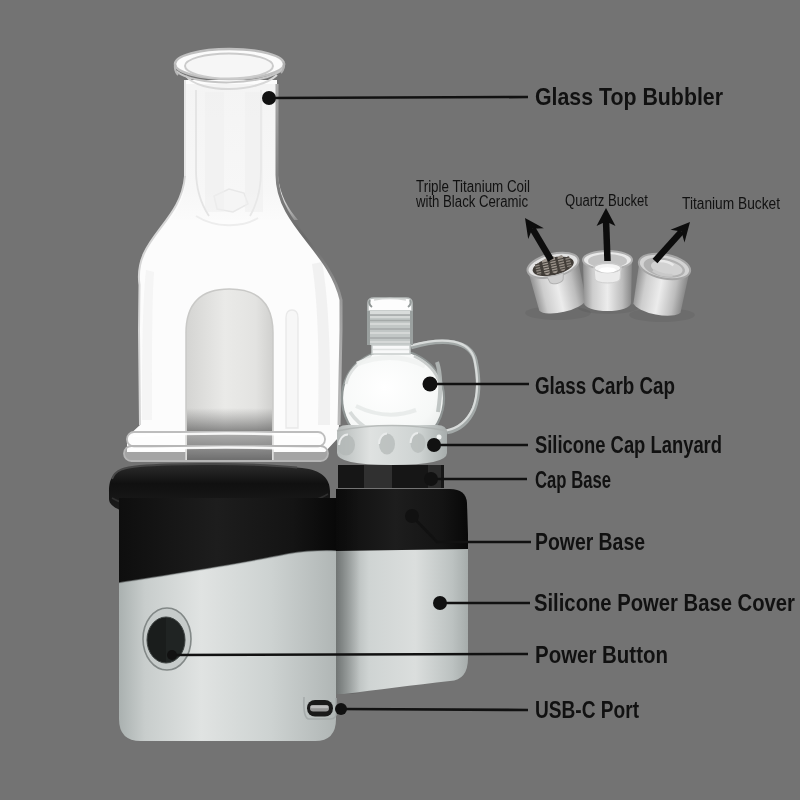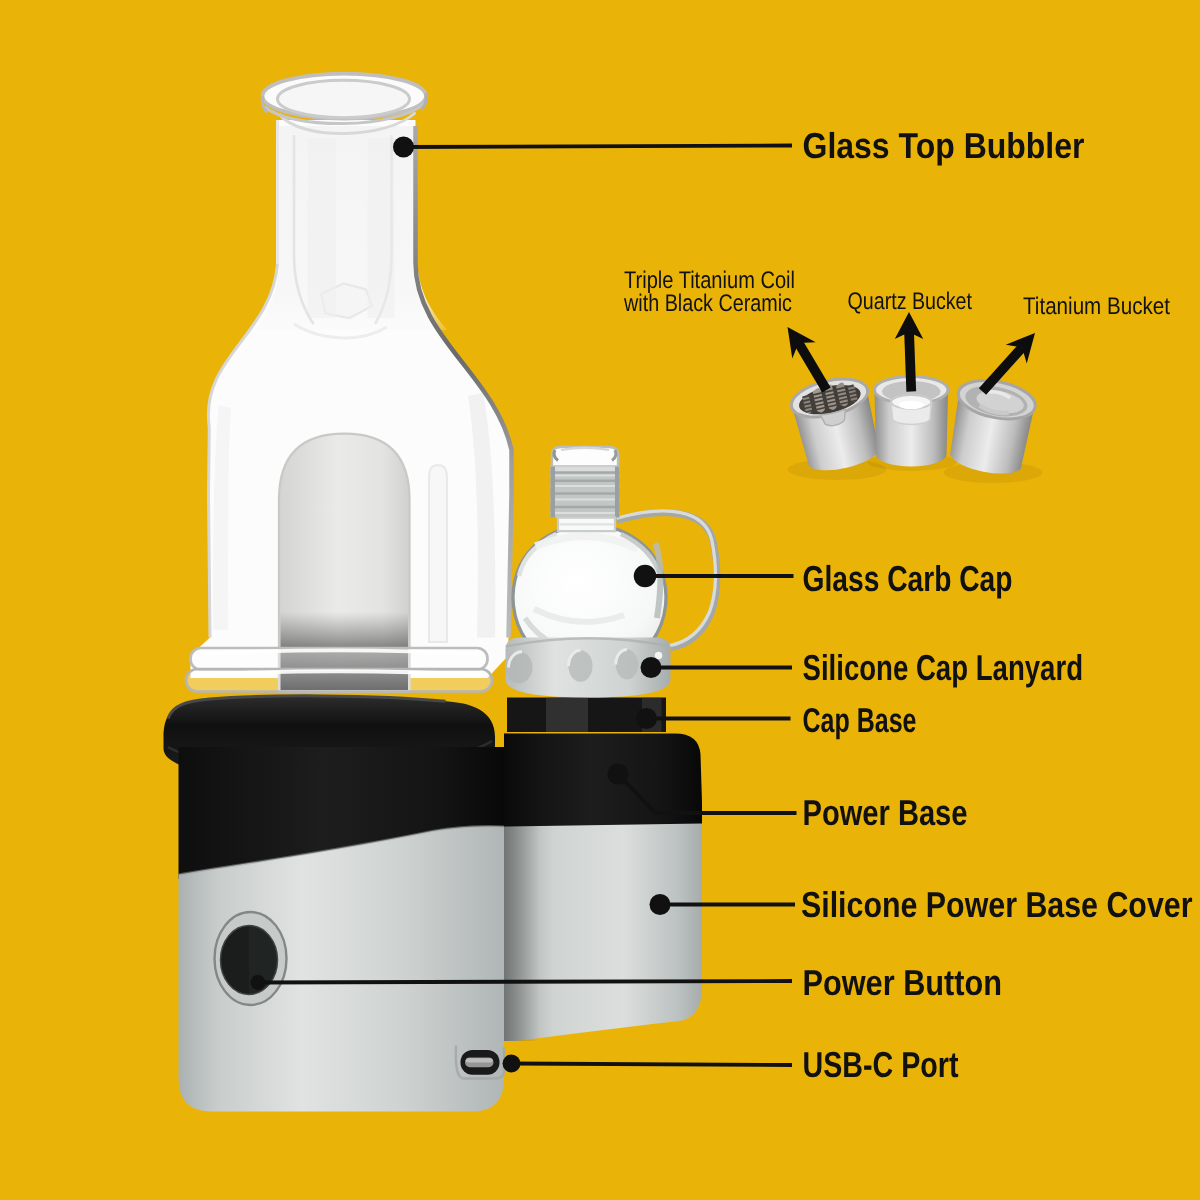--- a/index.html
+++ b/index.html
@@ -1,16 +1,16 @@
 <!DOCTYPE html>
 <html><head>
 <meta charset="utf-8">
 <style>
   html,body{margin:0;padding:0;background:#ffffff;}
-  #stage{position:relative;width:800px;height:800px;background:#eab308;overflow:hidden;
+  #stage{position:relative;width:800px;height:800px;background:#737373;overflow:hidden;
          font-family:"Liberation Sans", sans-serif;}
   svg{display:block}
 </style>
 </head>
 <body>
 <div id="stage">
 <svg width="800" height="800" viewBox="0 0 800 800">
   <defs>
     <linearGradient id="gBody" x1="0" y1="0" x2="1" y2="0">
       <stop offset="0" stop-color="#aab1b0"></stop>

